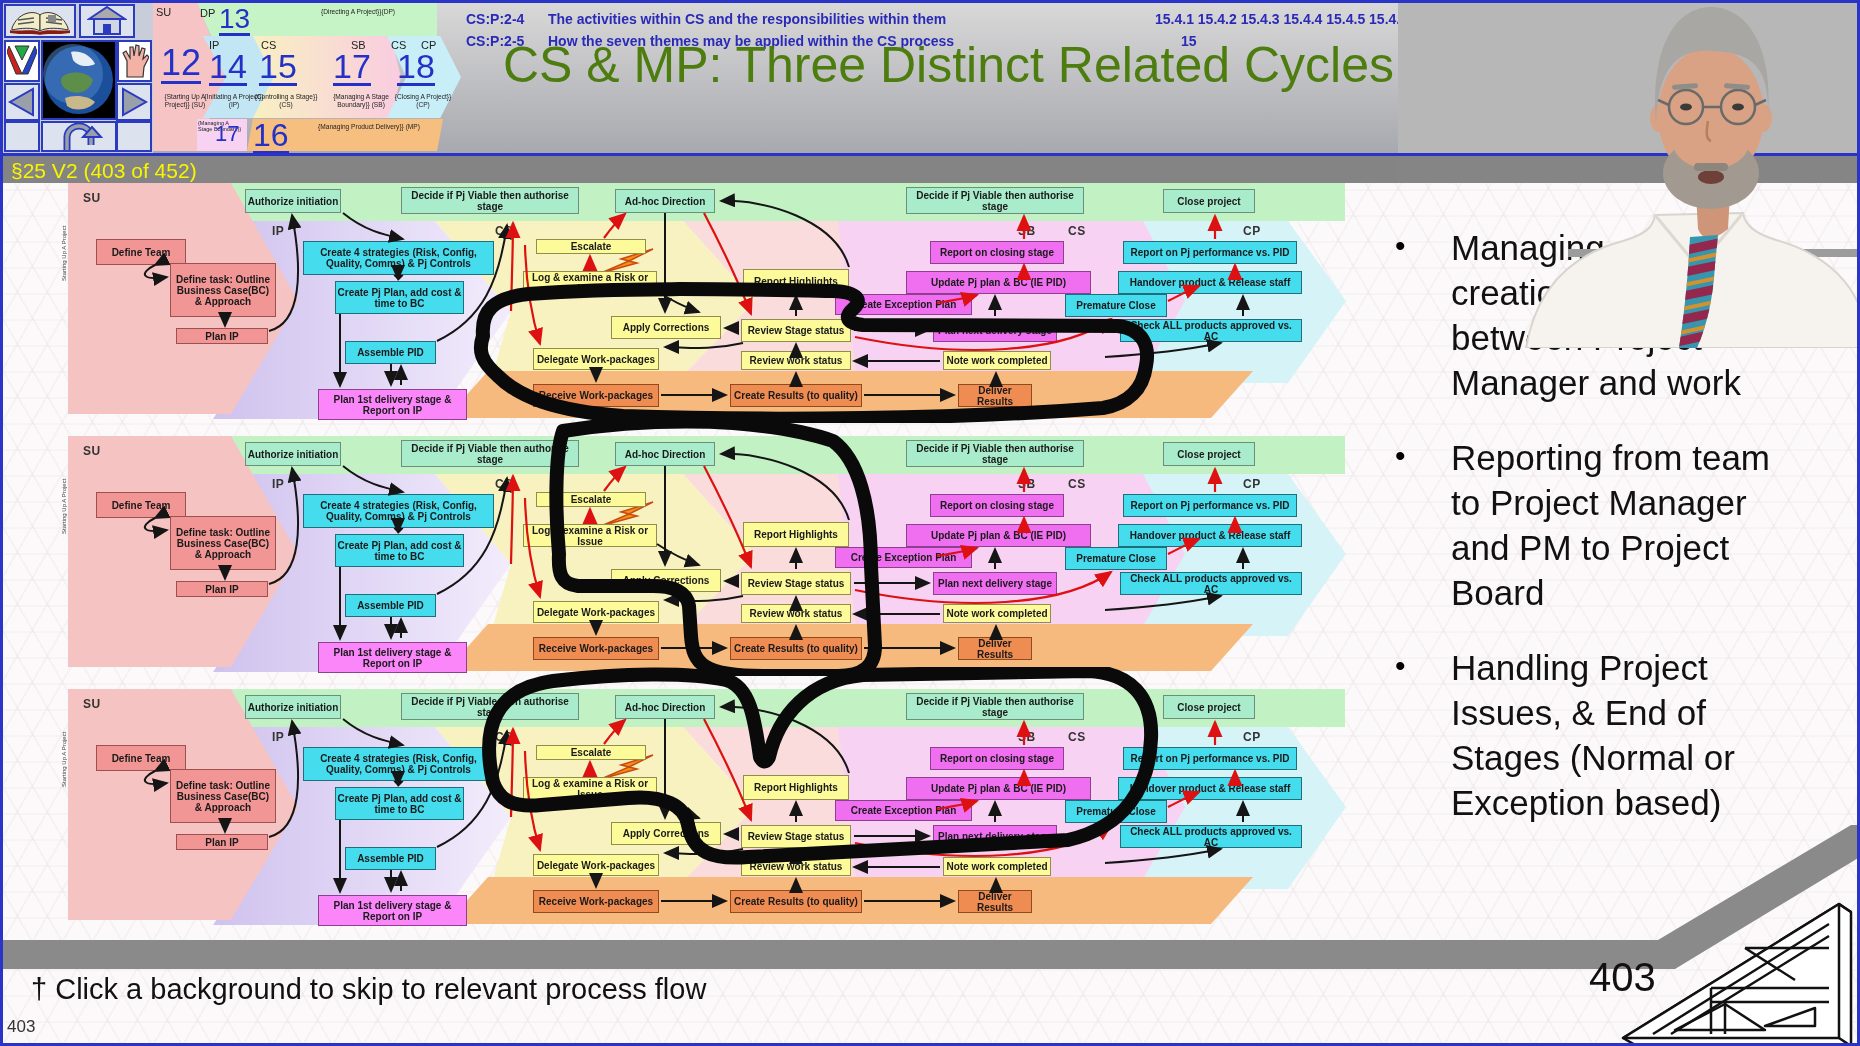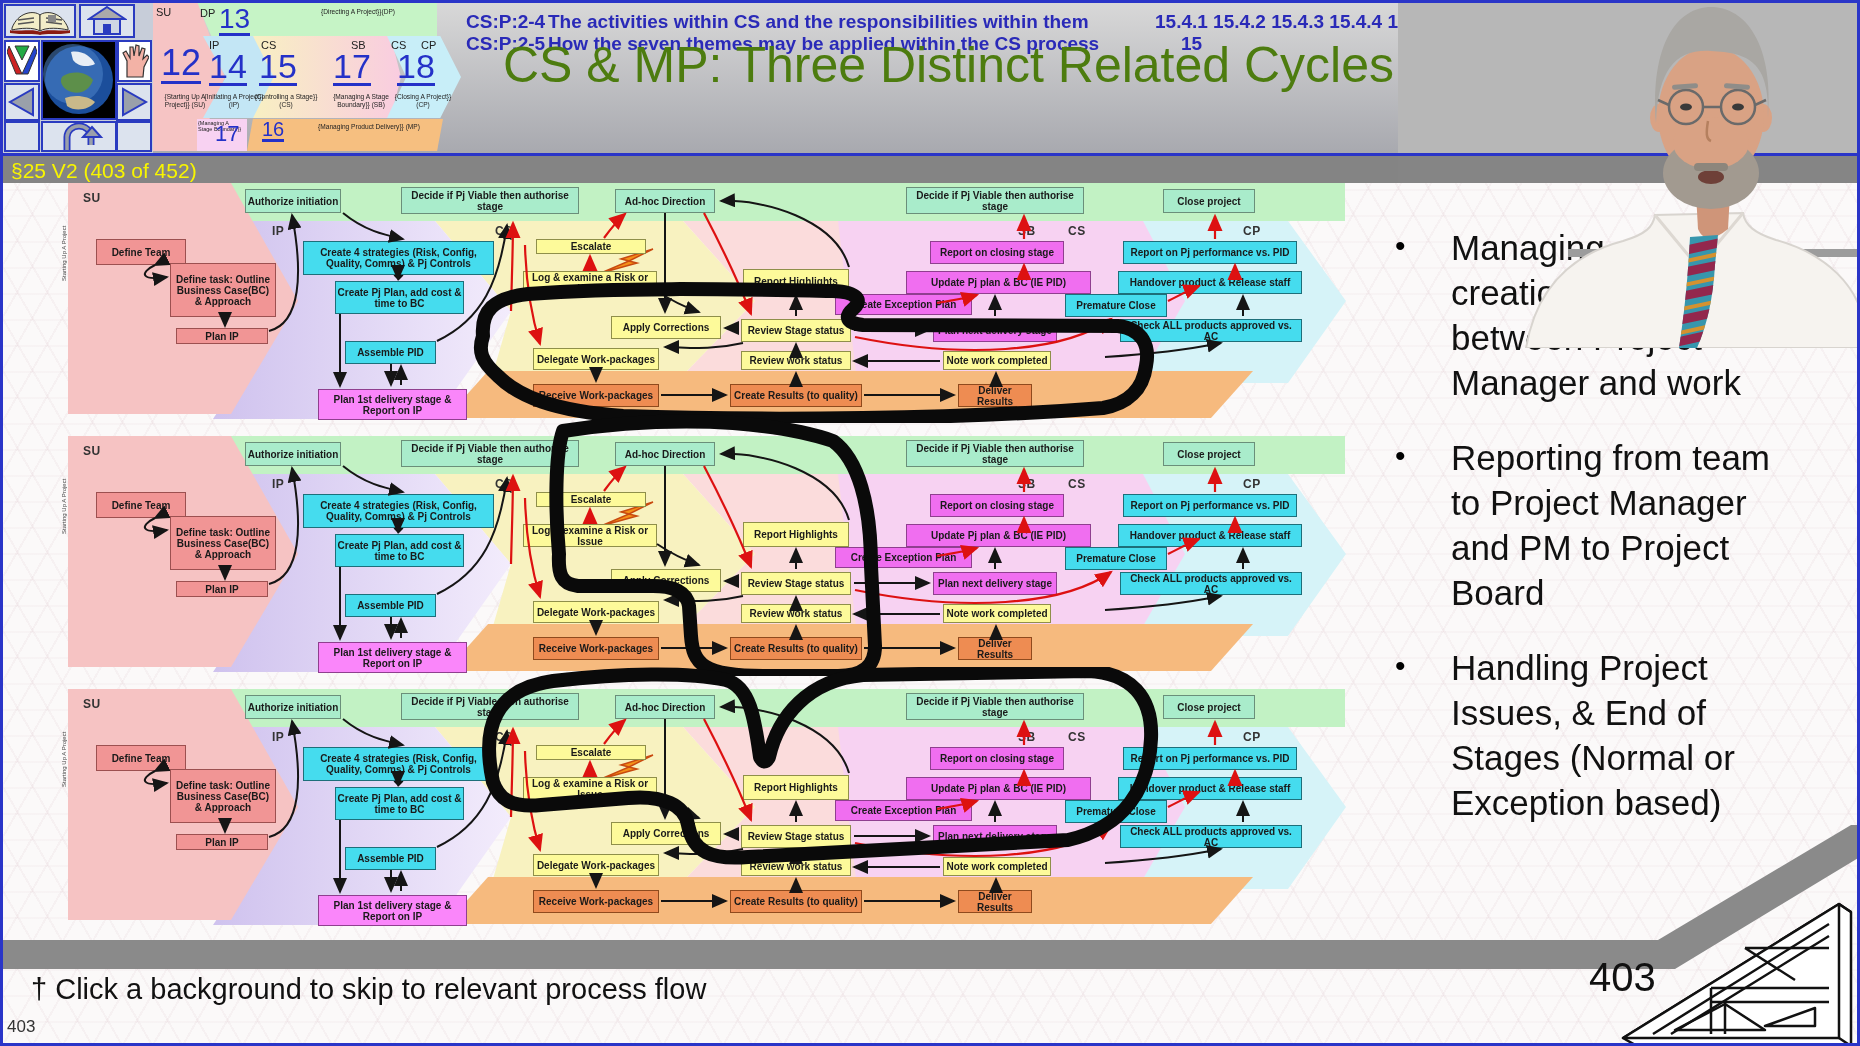--- a/index.html
+++ b/index.html
@@ -4,21 +4,21 @@
 <style>
   html,body{margin:0;padding:0;background:#222;}
   #root{position:relative;width:1860px;height:1046px;overflow:hidden;background:#fbfafa;
         font-family:"Liberation Sans",sans-serif;box-sizing:border-box;border:3px solid #2a35c8;}
   
   #header-band{position:absolute;left:0;top:0;width:1860px;height:150px;
     background:linear-gradient(#d8d8d8,#a8a9af);}
   #version-bar{position:absolute;left:0;top:150px;width:1860px;height:30px;background:#848484;
     border-top:3px solid #2a35c8;box-sizing:border-box;}
   #version-text{position:absolute;left:8px;top:3px;color:#f8f500;font-size:21px;text-align:right;}
-  .ref-line{position:absolute;color:#2a2ab8;font-size:19px;font-weight:bold;white-space:nowrap;}
+  .ref-line{position:absolute;color:#2a2ab8;font-size:14px;font-weight:bold;white-space:nowrap;}
   #page-title{position:absolute;left:500px;top:33px;color:#4d7c0f;font-size:50px;white-space:nowrap;}
   
   #nav-panel{position:absolute;left:0;top:0;width:150px;height:150px;background:#c7cdd9;}
   .tile{position:absolute;background:#dce3ee;border:2px solid #2a3bc0;box-sizing:border-box;
         display:flex;align-items:center;justify-content:center;cursor:pointer;}
   
   #minimap{position:absolute;left:150px;top:0;width:322px;height:150px;font-family:"Liberation Sans",sans-serif;}
   .mm-shape{position:absolute;}
   .mm-code{position:absolute;font-size:11px;color:#222;}
   .mm-num{position:absolute;color:#2431c8;border-bottom:3px solid #2431c8;line-height:1;cursor:pointer;}
@@ -165,21 +165,21 @@
     <div class="mm-code" style="left:108px;top:36px">CS</div>
     <div class="mm-num" style="left:106px;top:46px;font-size:34px">15</div>
     <div class="mm-label" style="left:100px;top:90px;width:66px">{Controlling a Stage}} (CS)</div>
     <div class="mm-code" style="left:198px;top:36px">SB</div>
     <div class="mm-num" style="left:180px;top:46px;font-size:34px">17</div>
     <div class="mm-label" style="left:170px;top:90px;width:76px">{Managing A Stage Boundary}} (SB)</div>
     <div class="mm-code" style="left:238px;top:36px">CS</div>
     <div class="mm-code" style="left:268px;top:36px">CP</div>
     <div class="mm-num" style="left:244px;top:46px;font-size:34px">18</div>
     <div class="mm-label" style="left:238px;top:90px;width:64px">{Closing A Project}} (CP)</div>
-    <div class="mm-num" style="left:109px;top:116px;font-size:20px">16</div>
+    <div class="mm-num" style="left:100px;top:116px;font-size:32px">16</div>
     <div class="mm-label" style="left:150px;top:120px;width:132px">{Managing Product Delivery}} (MP)</div>
     <div class="mm-label" style="left:45px;top:117px;width:44px;font-size:5.5px;text-align:left">{Managing A Stage Boundary}}</div>
     <div class="mm-num" style="left:62px;top:120px;font-size:22px;border-bottom:none">17</div>
   </div>
 
   <div class="ref-line" style="left:463px;top:8px">CS:P:2-4</div>
   <div class="ref-line" style="left:545px;top:8px">The activities within CS and the responsibilities within them</div>
   <div class="ref-line" style="left:1152px;top:8px">15.4.1 15.4.2 15.4.3 15.4.4 15.4.5 15.4.6 15.4.7 15.4.8</div>
   <div class="ref-line" style="left:463px;top:30px">CS:P:2-5</div>
   <div class="ref-line" style="left:545px;top:30px">How the seven themes may be applied within the CS process</div>

